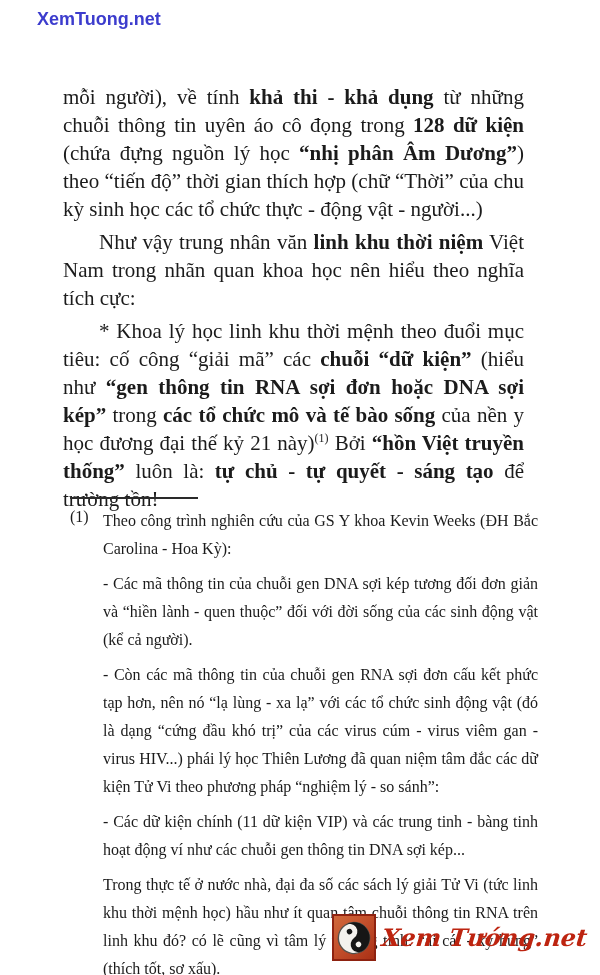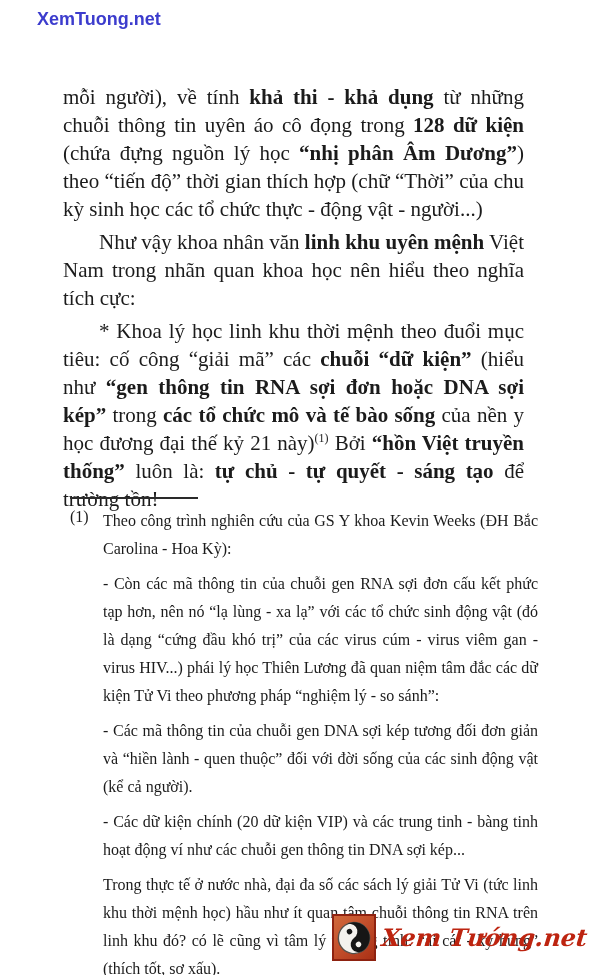--- a/index.html
+++ b/index.html
@@ -87,33 +87,33 @@
 </style>
 </head>
 <body>
 
 <div class="page">
 
   <a class="watermark">XemTuong.net</a>
 
   <main class="body-text">
       <p class="para"><span>mỗi người), về tính </span><span class="b">khả thi - khả dụng</span><span> từ những chuỗi thông tin uyên áo cô đọng trong </span><span class="b">128 dữ kiện</span><span> (chứa đựng nguồn lý học </span><span class="b">“nhị phân Âm Dương”</span><span>) theo “tiến độ” thời gian thích hợp (chữ “Thời” của chu kỳ sinh học các tổ chức thực - động vật - người...)</span></p>
-      <p class="para indent"><span>Như vậy khoa nhân văn </span><span class="b">linh khu uyên mệnh</span><span> Việt Nam trong nhãn quan khoa học nên hiểu theo nghĩa tích cực:</span></p>
+      <p class="para indent"><span>Như vậy trung nhân văn </span><span class="b">linh khu thời niệm</span><span> Việt Nam trong nhãn quan khoa học nên hiểu theo nghĩa tích cực:</span></p>
       <p class="para indent"><span>* Khoa lý học linh khu thời mệnh theo đuổi mục tiêu: cố công “giải mã” các </span><span class="b">chuỗi “dữ kiện”</span><span> (hiểu như </span><span class="b">“gen thông tin RNA sợi đơn hoặc DNA sợi kép”</span><span> trong </span><span class="b">các tổ chức mô và tế bào sống</span><span> của nền y học đương đại thế kỷ 21 này)</span><sup>(1)</sup><span> Bởi </span><span class="b">“hồn Việt truyền thống”</span><span> luôn là: </span><span class="b">tự chủ - tự quyết - sáng tạo</span><span> để trường tồn!</span></p>
     </main>
 
   <section class="footnotes">
     <div class="fn-rule"></div>
     <div class="fn-row">
       <span class="fn-marker">(1)</span>
       <div class="fn-content">
           <p>Theo công trình nghiên cứu của GS Y khoa Kevin Weeks (ĐH Bắc Carolina - Hoa Kỳ):</p>
+          <p>- Các mã thông tin của chuỗi gen DNA sợi kép tương đối đơn giản và “hiền lành - quen thuộc” đối với đời sống của các sinh động vật (kể cả người).</p>
           <p>- Còn các mã thông tin của chuỗi gen RNA sợi đơn cấu kết phức tạp hơn, nên nó “lạ lùng - xa lạ” với các tổ chức sinh động vật (đó là dạng “cứng đầu khó trị” của các virus cúm - virus viêm gan - virus HIV...) phái lý học Thiên Lương đã quan niệm tâm đắc các dữ kiện Tử Vi theo phương pháp “nghiệm lý - so sánh”:</p>
-          <p>- Các mã thông tin của chuỗi gen DNA sợi kép tương đối đơn giản và “hiền lành - quen thuộc” đối với đời sống của các sinh động vật (kể cả người).</p>
-          <p>- Các dữ kiện chính (20 dữ kiện VIP) và các trung tinh - bàng tinh hoạt động ví như các chuỗi gen thông tin DNA sợi kép...</p>
+          <p>- Các dữ kiện chính (11 dữ kiện VIP) và các trung tinh - bàng tinh hoạt động ví như các chuỗi gen thông tin DNA sợi kép...</p>
           <p>Trong thực tế ở nước nhà, đại đa số các sách lý giải Tử Vi (tức linh khu thời mệnh học) hầu như ít quan tâm chuỗi thông tin RNA trên linh khu đó? có lẽ cũng vì tâm lý thường tình: “ái cát - ky hung” (thích tốt, sợ xấu).</p>
         </div>
     </div>
   </section>
 
 
   <a class="logo">
     <span class="logo-square">
       <svg width="34" height="34" viewBox="0 0 100 100" aria-hidden="true">
         <circle cx="50" cy="50" r="46" fill="#f4f2ee" stroke="#55504a" stroke-width="4"></circle>

